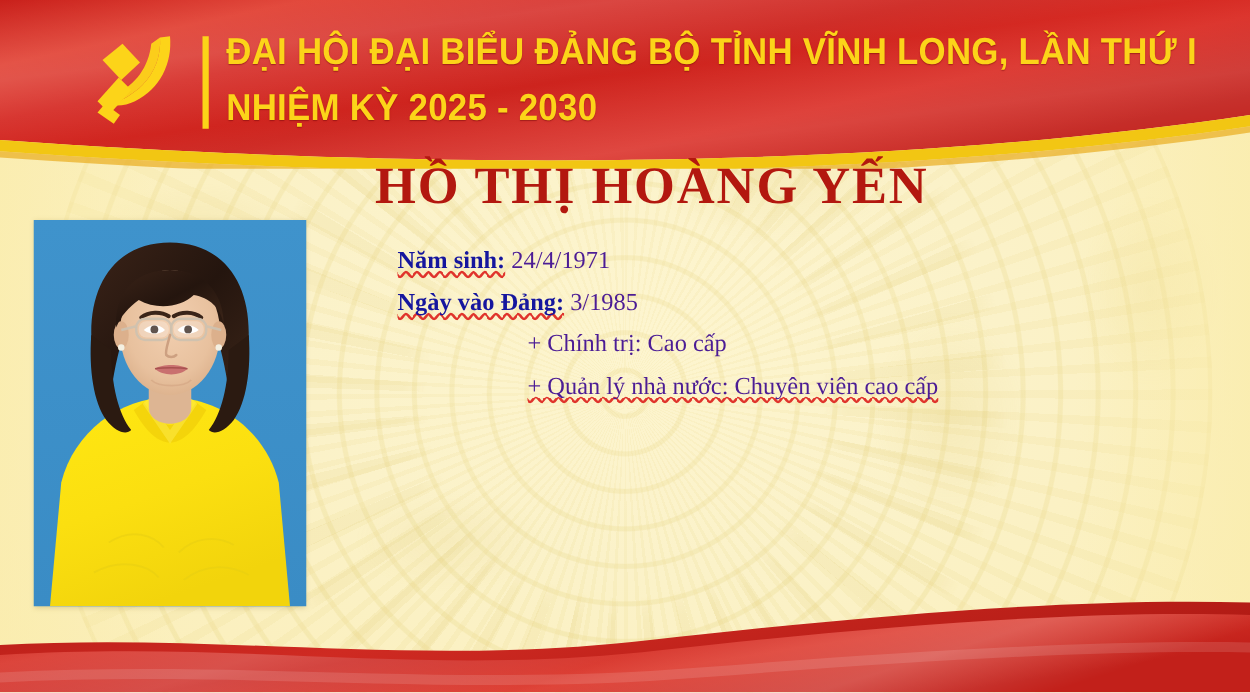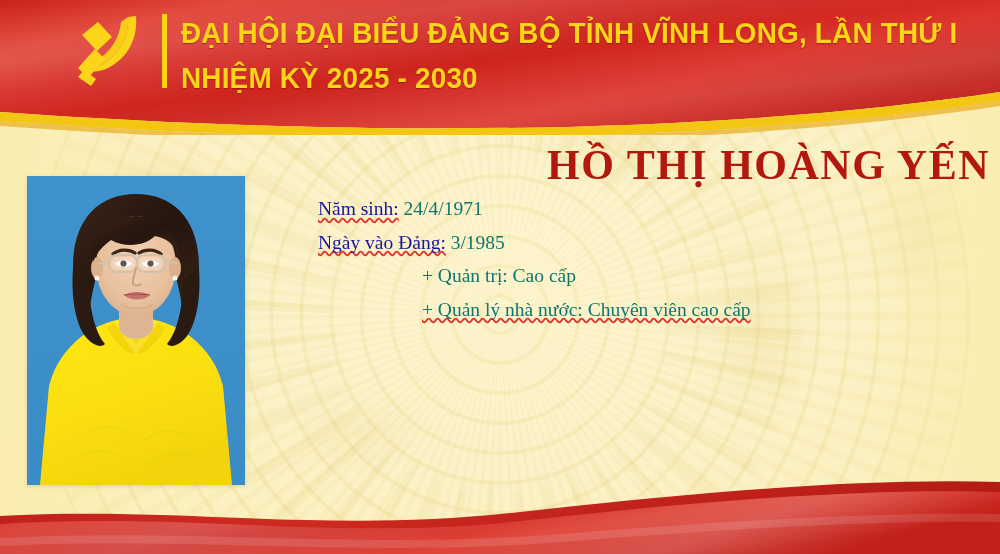--- a/index.html
+++ b/index.html
@@ -77,21 +77,21 @@
   .header-wrap {
     position:absolute; left:0; top:0; width:1000px; height:135px;
   }
   .header-red {
     position:absolute; left:0; top:0; width:1000px; height:135px;
   }
   .header-svg { display:block; width:1000px; height:135px; }
 
   .header-content {
     position:absolute; left:0; top:0; width:1000px; height:118px;
-    display:flex; align-items:flex-start;
+    display:flex; align-items:center;
     padding:8px 0 0 62px;
   }
   .emblem {
     width:92px; height:84px; flex:0 0 92px;
     position:relative; top:2px;
   }
   .divider {
     width:5px; height:74px;
     background:#fcd418;
     margin:6px 14px 0 8px;
@@ -127,23 +127,23 @@
     width:218px; height:309px;
     background:#3b8fc9;
     overflow:hidden;
     box-shadow:0 1px 4px rgba(140,115,40,.25);
   }
   .photo svg { display:block; width:218px; height:309px; }
 
   
   .name-title {
     position:absolute;
-    left:300px; top:141px;
+    left:300px; top:125px;
     width:690px;
-    text-align:right;
+    text-align:left;
     color:#b3180f;
     font-family:"Liberation Serif", serif;
     font-weight:bold;
     font-size:42px;
     line-height:48px;
     letter-spacing:1.5px;
     white-space:nowrap;
   }
 
   
@@ -151,28 +151,28 @@
     position:absolute;
     left:318px; top:192px;
     width:660px;
     color:#1d1db0;
     font-family:"Liberation Serif", serif;
     font-size:19.5px;
     line-height:33.5px;
   }
   .row { white-space:nowrap; }
   .lab {
-    font-weight:normal;
+    font-weight:bold;
     color:#16169e;
     text-decoration:underline wavy #e0342c;
     text-decoration-skip-ink:none;
     text-underline-offset:2px;
     text-align:right;
   }
-  .val { color:#0f766e; }
+  .val { color:#4c1d95; }
   .val.wave {
     text-decoration:underline wavy #e0342c;
     text-decoration-skip-ink:none;
     text-underline-offset:2px;
   }
   .indent { padding-left:104px; }
 </style>
 </head>
 <body>
 
@@ -329,21 +329,21 @@
 
 
 
     <div class="row">
       <span class="lab">Ngày vào Đảng:</span>
       <span class="val">3/1985</span>
     </div>
 
 
     <div class="row indent">
-      <span class="val">+ Quản trị: Cao cấp</span>
+      <span class="val">+ Chính trị: Cao cấp</span>
     </div>
 
     <div class="row indent">
       <span class="val wave">+ Quản lý nhà nước: Chuyên viên cao cấp</span>
     </div>
 
 
   </div>
 
   <div class="footer-wave">

